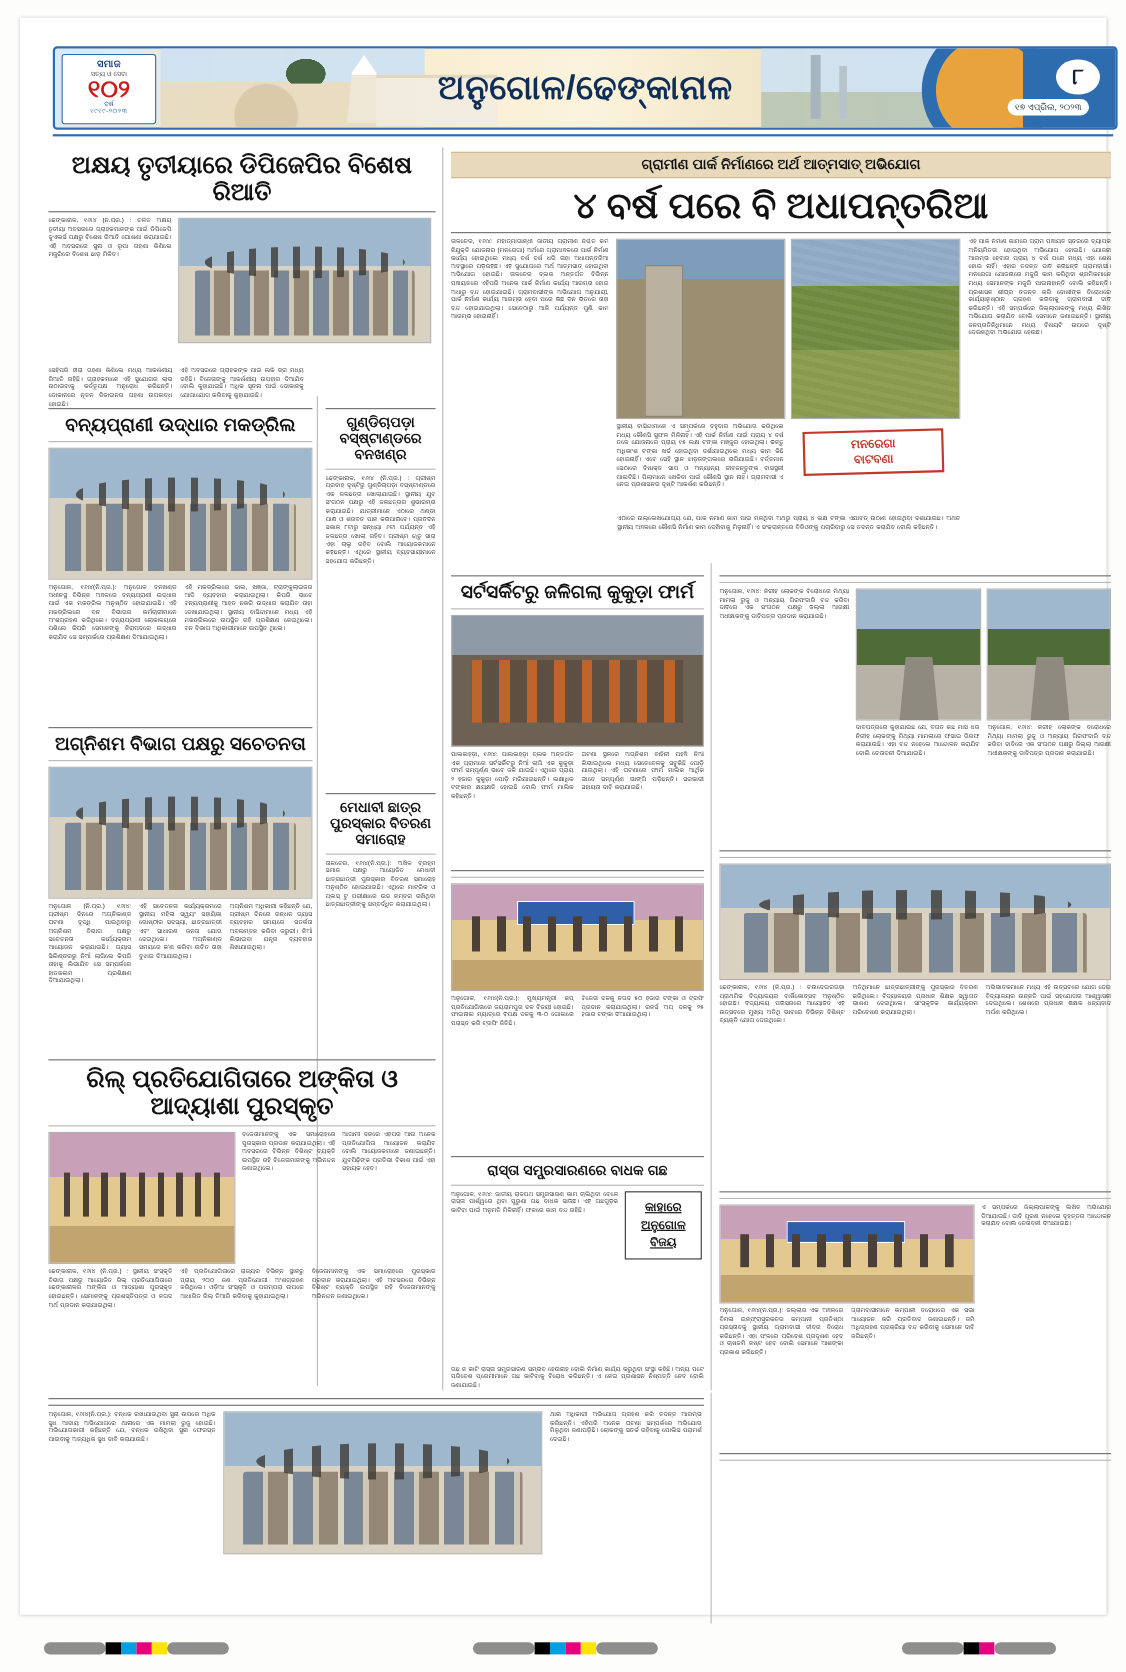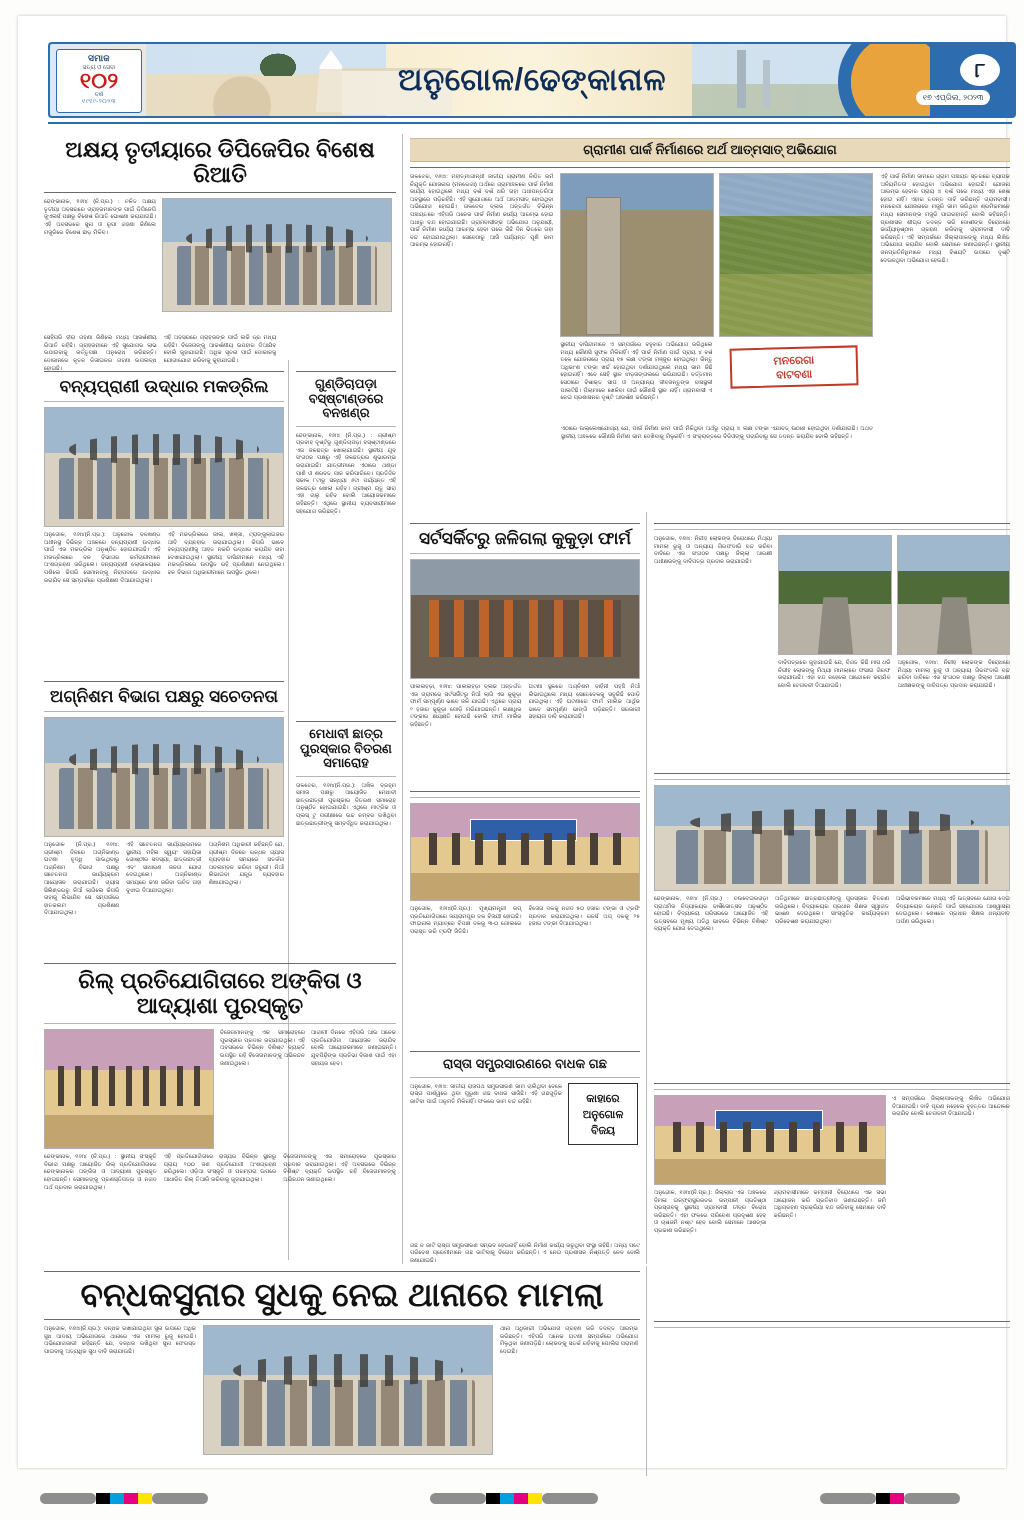--- a/index.html
+++ b/index.html
@@ -155,20 +155,21 @@
     </div>
     <div class="colset" style="margin-top:4px;">
       <div class="txt" style="height:58px;">ସେହିପରି ହୀରା ଗହଣା କିଣିଲେ ମଧ୍ୟ ଆକର୍ଷଣୀୟ ରିଆତି ରହିଛି। ଗ୍ରାହକମାନେ ଏହି ସୁଯୋଗର ଲାଭ ଉଠାଇବାକୁ କର୍ତ୍ତୃପକ୍ଷ ଅନୁରୋଧ କରିଛନ୍ତି। ଦୋକାନରେ ନୂତନ ଡିଜାଇନର ଗହଣା ଉପଲବ୍ଧ ହୋଇଛି।</div>
       <div class="txt" style="height:58px;">ଏହି ଅବସରରେ ଗ୍ରାହକଙ୍କ ପାଇଁ ଲକି ଡ୍ର ମଧ୍ୟ ରହିଛି। ବିଜେତାଙ୍କୁ ଆକର୍ଷଣୀୟ ଉପହାର ଦିଆଯିବ ବୋଲି କୁହାଯାଇଛି। ଅଧିକ ସୂଚନା ପାଇଁ ଦୋକାନକୁ ଯୋଗାଯୋଗ କରିବାକୁ କୁହାଯାଇଛି।</div>
       <div class="txt" style="height:58px;"></div>
     </div>
   </div>
 
   <div class="blk" style="left:392px;top:122px;width:600px;">
     <div class="kicker">ଗ୍ରାମୀଣ ପାର୍କ ନିର୍ମାଣରେ ଅର୍ଥ ଆତ୍ମସାତ୍ ଅଭିଯୋଗ</div>
+    <h2 class="hd hd-xl" style="margin:7px 0 4px;">୪ ବର୍ଷ ପରେ ବି ଅଧାପନ୍ତରିଆ</h2>
     <div class="hrule"></div>
     <div style="display:flex;gap:7px;">
       <div class="txt" style="width:144px;height:250px;">ତାଳଚେର, ୧୬ା୪: ମହାତ୍ମାଗାନ୍ଧୀ ଜାତୀୟ ଗ୍ରାମୀଣ ନିଶ୍ଚିତ କର୍ମ ନିଯୁକ୍ତି ଯୋଜନାର (ମନରେଗା) ଅର୍ଥରେ ଗ୍ରାମାଞ୍ଚଳରେ ପାର୍କ ନିର୍ମାଣ କାର୍ଯ୍ୟ ହୋଇଥିଲେ ମଧ୍ୟ ବର୍ଷ ବର୍ଷ ଧରି ତାହା ଅଧାପନ୍ତରିଆ ଅବସ୍ଥାରେ ପଡ଼ିରହିଛି। ଏହି ସୁଯୋଗରେ ଅର୍ଥ ଆତ୍ମସାତ୍ ହୋଇଥିବା ଅଭିଯୋଗ ହୋଇଛି। ତାଳଚେର ବ୍ଲକ ଅନ୍ତର୍ଗତ ବିଭିନ୍ନ ପଞ୍ଚାୟତରେ ଏହିପରି ଅନେକ ପାର୍କ ନିର୍ମାଣ କାର୍ଯ୍ୟ ଆରମ୍ଭ ହୋଇ ଅଧାରୁ ବନ୍ଦ ହୋଇଯାଇଛି। ଗ୍ରାମବାସୀଙ୍କ ଅଭିଯୋଗ ଅନୁଯାୟୀ, ପାର୍କ ନିର୍ମାଣ କାର୍ଯ୍ୟ ଆରମ୍ଭ ହେବା ପରେ କିଛି ଦିନ ଭିତରେ ତାହା ବନ୍ଦ ହୋଇଯାଇଥିଲା। ସେବେଠାରୁ ଆଜି ପର୍ଯ୍ୟନ୍ତ ପୁଣି କାମ ଆରମ୍ଭ ହୋଇନାହିଁ।</div>
       <div>
         <div style="display:flex;gap:5px;">
           <div class="photo ph-wall" style="width:152px;height:162px;"></div>
           <div class="photo ph-field" style="width:152px;height:162px;"></div>
         </div>
         <div style="display:flex;gap:6px;margin-top:4px;">
           <div class="txt" style="width:152px;height:82px;">ସ୍ଥାନୀୟ ବାସିନ୍ଦାମାନେ ଏ ସମ୍ପର୍କରେ ବହୁବାର ଅଭିଯୋଗ କରିଥିଲେ ମଧ୍ୟ କୌଣସି ସୁଫଳ ମିଳିନାହିଁ। ଏହି ପାର୍କ ନିର୍ମାଣ ପାଇଁ ପ୍ରାୟ ୪ ବର୍ଷ ତଳେ ଯୋଜନାରେ ପ୍ରାୟ ୧୫ ଲକ୍ଷ ଟଙ୍କା ମଞ୍ଜୁର ହୋଇଥିଲା। କିନ୍ତୁ ଅଧିକାଂଶ ଟଙ୍କା ଖର୍ଚ୍ଚ ହୋଇଥିବା ଦର୍ଶାଯାଇଥିଲେ ମଧ୍ୟ କାମ କିଛି ହୋଇନାହିଁ। ଏବେ ସେହି ସ୍ଥାନ ଝାଡ଼ଜଙ୍ଗଲରେ ଭରିଯାଇଛି। ବର୍ତ୍ତମାନ ସେଠାରେ ବିଷାକ୍ତ ସାପ ଓ ଅନ୍ୟାନ୍ୟ ଜୀବଜନ୍ତୁଙ୍କ ବାସସ୍ଥଳୀ ପାଲଟିଛି। ପିଲାମାନେ ଖେଳିବା ପାଇଁ କୌଣସି ସ୍ଥାନ ନାହିଁ। ଗ୍ରାମବାସୀ ଏ ନେଇ ପ୍ରଶାସନର ଦୃଷ୍ଟି ଆକର୍ଷଣ କରିଛନ୍ତି।</div>
@@ -194,21 +195,21 @@
     </div>
   </div>
 
   <div class="blk" style="left:278px;top:350px;width:100px;">
     <div class="hrule"></div>
     <h2 class="hd hd-s">ଗୁଣ୍ଡିଚାପଡ଼ା ବସ୍ଷ୍ଟାଣ୍ଡରେ ବନଖଣ୍ର</h2>
     <div class="hrule thin"></div>
     <div class="txt" style="height:330px;">ଢେଙ୍କାନାଳ, ୧୬ା୪ (ନି.ପ୍ର.) : ଗ୍ରୀଷ୍ମ ପ୍ରବାହ ଦୃଷ୍ଟିରୁ ଗୁଣ୍ଡିଚାପଡ଼ା ବସ୍ଷ୍ଟାଣ୍ଡରେ ଏକ ଜଳଛତ୍ର ଖୋଲାଯାଇଛି। ସ୍ଥାନୀୟ ଯୁବ ସଂଗଠନ ପକ୍ଷରୁ ଏହି ଜଳଛତ୍ରର ଶୁଭାରମ୍ଭ କରାଯାଇଛି। ଯାତ୍ରୀମାନେ ଏଠାରେ ଥଣ୍ଡା ପାଣି ଓ ଶରବତ ପାନ କରିପାରିବେ। ପ୍ରତିଦିନ ସକାଳ ୮ଟାରୁ ସନ୍ଧ୍ୟା ୬ଟା ପର୍ଯ୍ୟନ୍ତ ଏହି ଜଳଛତ୍ର ଖୋଲା ରହିବ। ଗ୍ରୀଷ୍ମ ଋତୁ ସାରା ଏହା ଚାଲୁ ରହିବ ବୋଲି ଆୟୋଜକମାନେ କହିଛନ୍ତି। ଏଥିରେ ସ୍ଥାନୀୟ ବ୍ୟବସାୟୀମାନେ ସହଯୋଗ କରିଛନ୍ତି।</div>
   </div>
 
-  <div class="blk" style="left:26px;top:660px;width:240px;">
+  <div class="blk" style="left:26px;top:640px;width:240px;">
     <div class="hrule"></div>
     <h2 class="hd hd-m">ଅଗ୍ନିଶମ ବିଭାଗ ପକ୍ଷରୁ ସଚେତନତା</h2>
     <div class="hrule thin"></div>
     <div class="photo ph-people" style="width:238px;height:118px;"></div>
     <div class="colset" style="margin-top:4px;">
       <div class="txt" style="height:150px;">ଅନୁଗୋଳ (ନି.ପ୍ର.) ୧୬ା୪: ଗ୍ରୀଷ୍ମ ଦିନରେ ଅଗ୍ନିକାଣ୍ଡ ଘଟଣା ବୃଦ୍ଧି ପାଉଥିବାରୁ ଅଗ୍ନିଶମ ବିଭାଗ ପକ୍ଷରୁ ସଚେତନତା କାର୍ଯ୍ୟକ୍ରମ ଆୟୋଜନ କରାଯାଇଛି। ଗ୍ୟାସ ସିଲିଣ୍ଡରରୁ ନିଆଁ ଲାଗିଲେ କିପରି ତାହାକୁ ଲିଭାଯିବ ସେ ସମ୍ପର୍କରେ ହାତକଲମ ପ୍ରଶିକ୍ଷଣ ଦିଆଯାଇଥିଲା।</div>
       <div class="txt" style="height:150px;">ଏହି ସଚେତନତା କାର୍ଯ୍ୟକ୍ରମରେ ସ୍ଥାନୀୟ ମହିଳା ସ୍ୱୟଂ ସହାୟିକା ଗୋଷ୍ଠୀର ସଦସ୍ୟା, ଛାତ୍ରଛାତ୍ରୀ ଏବଂ ସାଧାରଣ ଜନତା ଯୋଗ ଦେଇଥିଲେ। ଅଗ୍ନିକାଣ୍ଡ ସମୟରେ କ'ଣ କରିବା ଉଚିତ ତାହା ବୁଝାଇ ଦିଆଯାଇଥିଲା।</div>
       <div class="txt" style="height:150px;">ଅଗ୍ନିଶମ ଅଧିକାରୀ କହିଛନ୍ତି ଯେ, ଗ୍ରୀଷ୍ମ ଦିନରେ ରନ୍ଧନ ଗ୍ୟାସ ବ୍ୟବହାର ସମୟରେ ସତର୍କତା ଅବଲମ୍ବନ କରିବା ଜରୁରୀ। ନିଆଁ ଲିଭାଇବା ଯନ୍ତ୍ର ବ୍ୟବହାର ଶିଖାଯାଇଥିଲା।</div>
     </div>
   </div>
@@ -260,21 +261,21 @@
   </div>
 
   <div class="blk" style="left:392px;top:1030px;width:230px;">
     <div class="hrule"></div>
     <h2 class="hd hd-s">ରାସ୍ତା ସମ୍ପ୍ରସାରଣରେ ବାଧକ ଗଛ</h2>
     <div class="hrule thin"></div>
     <div style="display:flex;gap:6px;">
       <div style="width:152px;">
         <div class="txt" style="height:156px;">ଅନୁଗୋଳ, ୧୬ା୪: ଜାତୀୟ ରାଜପଥ ସମ୍ପ୍ରସାରଣ କାମ ଚାଲିଥିବା ବେଳେ ରାସ୍ତା ପାର୍ଶ୍ୱରେ ଥିବା ପୁରୁଣା ଗଛ ବାଧକ ସାଜିଛି। ଏହି ଗଛଗୁଡ଼ିକ କାଟିବା ପାଇଁ ଅନୁମତି ମିଳିନାହିଁ। ଫଳରେ କାମ ବନ୍ଦ ରହିଛି।</div>
       </div>
-      <div style="width:70px;">
+      <div style="width:70px;text-decoration:underline;">
         <div class="boxad">
           <div>କାହାରେ</div>
           <div>ଅନୁଗୋଳ</div>
           <div>ବିଜୟ</div>
         </div>
         <div class="txt" style="height:90px;margin-top:4px;"></div>
       </div>
     </div>
     <div class="txt" style="height:44px;margin-top:3px;">ଗଛ ନ କାଟି ରାସ୍ତା ସମ୍ପ୍ରସାରଣ ସମ୍ଭବ ହେଉନାହିଁ ବୋଲି ନିର୍ମାଣ କାର୍ଯ୍ୟ କରୁଥିବା ସଂସ୍ଥା କହିଛି। ଅନ୍ୟ ପଟେ ପରିବେଶ ପ୍ରେମୀମାନେ ଗଛ କାଟିବାକୁ ବିରୋଧ କରିଛନ୍ତି। ଏ ନେଇ ପ୍ରଶାସନ ନିଷ୍ପତ୍ତି ନେବ ବୋଲି ଜଣାଯାଇଛି।</div>
   </div>
@@ -320,21 +321,20 @@
           <div class="txt" style="height:80px;">ଅନୁଗୋଳ, ୧୬ା୪(ନି.ପ୍ର.): ଜିଲ୍ଲାର ଏକ ଅଞ୍ଚଳରେ ବିମଳା ଇନ୍‌ଫ୍ରାସ୍ଟ୍ରକଚର କମ୍ପାନୀ ପ୍ରତିଷ୍ଠା ପ୍ରସ୍ତାବକୁ ସ୍ଥାନୀୟ ଗ୍ରାମବାସୀ ତୀବ୍ର ବିରୋଧ କରିଛନ୍ତି। ଏହା ଫଳରେ ପରିବେଶ ପ୍ରଦୂଷଣ ହେବ ଓ ଚାଷଜମି ନଷ୍ଟ ହେବ ବୋଲି ସେମାନେ ଆଶଙ୍କା ପ୍ରକାଶ କରିଛନ୍ତି।</div>
           <div class="txt" style="height:80px;">ଗ୍ରାମବାସୀମାନେ କମ୍ପାନୀ ବିରୋଧରେ ଏକ ସଭା ଆୟୋଜନ କରି ପ୍ରତିବାଦ ଜଣାଇଛନ୍ତି। ଜମି ଅଧିଗ୍ରହଣ ପ୍ରକ୍ରିୟା ବନ୍ଦ କରିବାକୁ ସେମାନେ ଦାବି କରିଛନ୍ତି।</div>
         </div>
       </div>
       <div class="txt" style="width:118px;height:172px;">ଏ ସମ୍ପର୍କରେ ଜିଲ୍ଲାପାଳଙ୍କୁ ଲିଖିତ ଅଭିଯୋଗ ଦିଆଯାଇଛି। ଦାବି ପୂରଣ ନହେଲେ ବୃହତ୍ତର ଆନ୍ଦୋଳନ କରାଯିବ ବୋଲି ଚେତାବନୀ ଦିଆଯାଇଛି।</div>
     </div>
   </div>
 
   <div class="blk" style="left:26px;top:1250px;width:596px;">
     <div class="hrule"></div>
-    <h2 class="hd hd-xl">ବନ୍ଧକସୁନାର ସୁଧକୁ ନେଇ ଥାନାରେ ମାମଲା</h2>
     <div class="hrule"></div>
     <div style="display:flex;gap:7px;">
       <div class="txt" style="width:152px;height:172px;">ଅନୁଗୋଳ, ୧୬ା୪(ନି.ପ୍ର.): ବନ୍ଧକ ରଖାଯାଇଥିବା ସୁନା ଉପରେ ଅଧିକ ସୁଧ ଆଦାୟ ଅଭିଯୋଗରେ ଥାନାରେ ଏକ ମାମଲା ରୁଜୁ ହୋଇଛି। ଅଭିଯୋଗକାରୀ କହିଛନ୍ତି ଯେ, ବନ୍ଧକ ରଖିଥିବା ସୁନା ଫେରସ୍ତ ପାଇବାକୁ ଅତ୍ୟଧିକ ସୁଧ ଦାବି କରାଯାଉଛି।</div>
       <div class="photo ph-people" style="width:288px;height:128px;"></div>
       <div class="txt" style="width:138px;height:172px;">ଥାନା ଅଧିକାରୀ ଅଭିଯୋଗ ଗ୍ରହଣ କରି ତଦନ୍ତ ଆରମ୍ଭ କରିଛନ୍ତି। ଏହିପରି ଅନେକ ଘଟଣା ସମ୍ପର୍କରେ ଅଭିଯୋଗ ମିଳୁଥିବା ଜଣାପଡ଼ିଛି। ଲୋକଙ୍କୁ ସତର୍କ ରହିବାକୁ ପୋଲିସ ପରାମର୍ଶ ଦେଇଛି।</div>
     </div>
     <div class="colset" style="margin-top:3px;margin-left:159px;width:437px;">
       <div class="txt" style="height:42px;"></div>
       <div class="txt" style="height:42px;"></div>
     </div>

